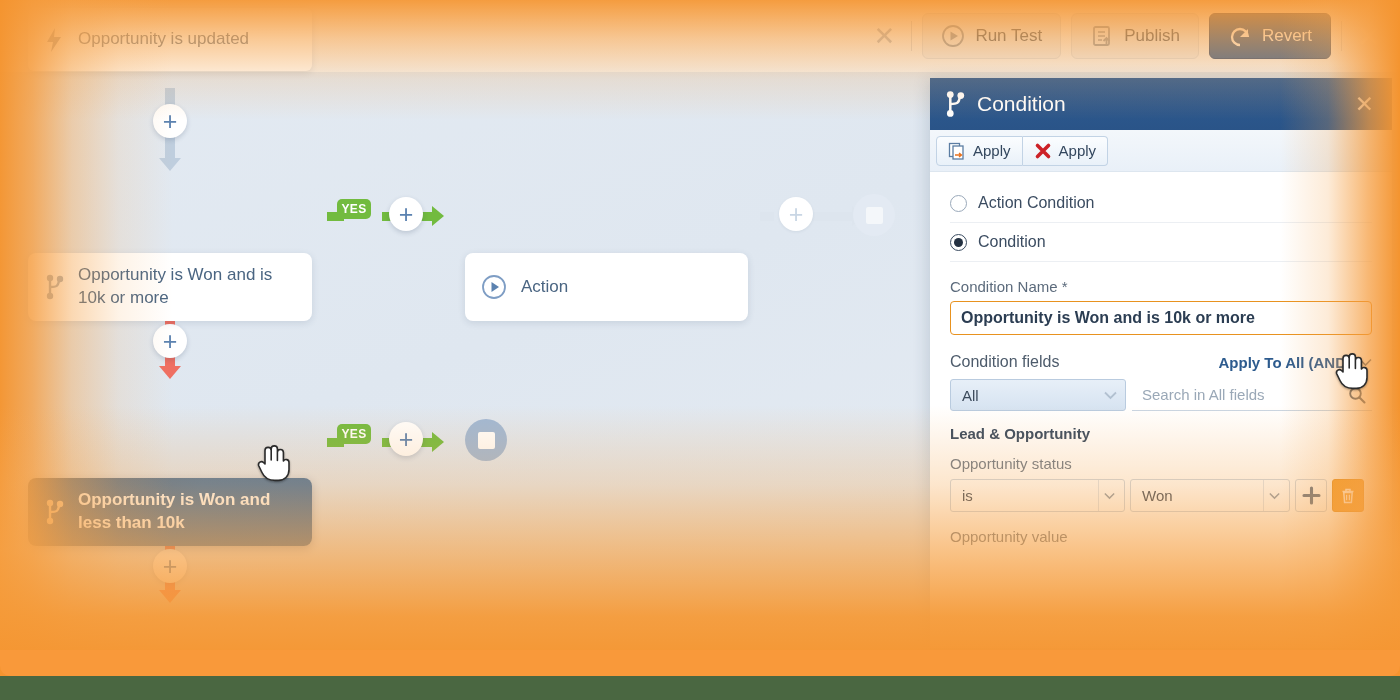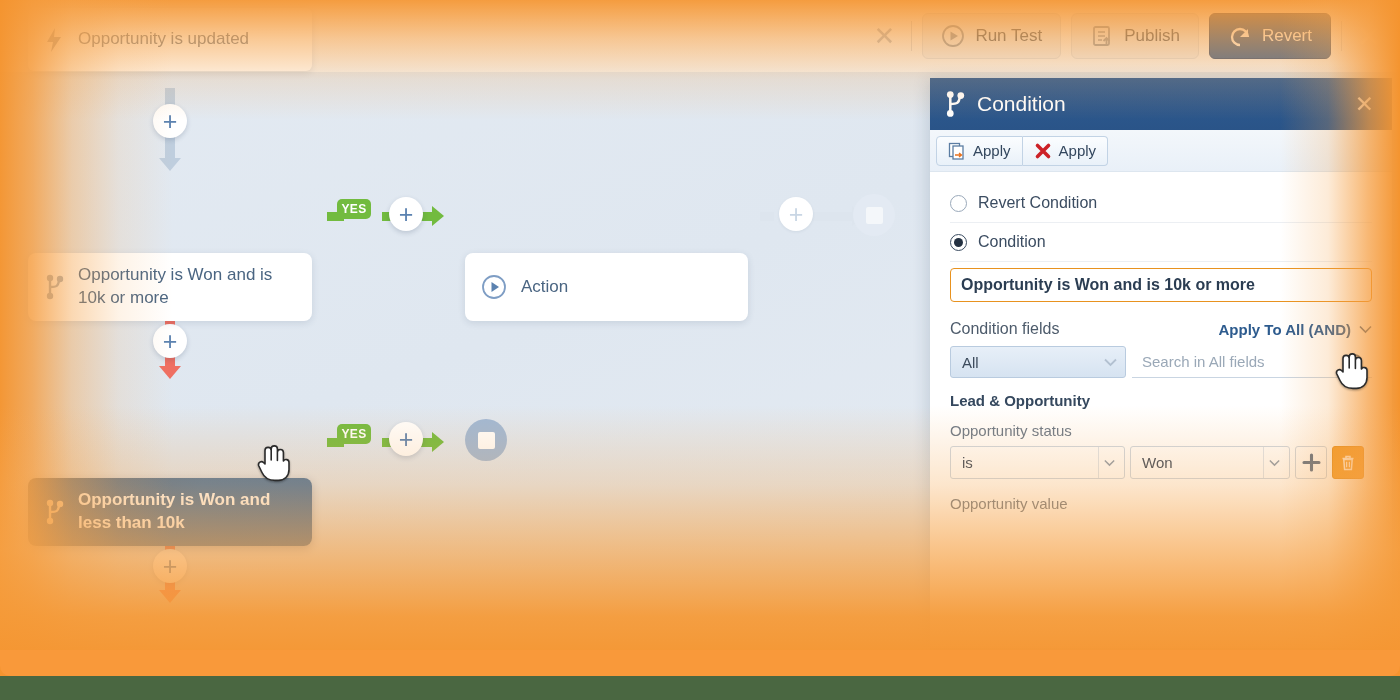--- a/index.html
+++ b/index.html
@@ -591,29 +591,30 @@
             </svg>
           </span>
           <span>Apply</span>
         </div>
       </div>
 
       <div class="panel-body">
 
         <div class="radio-row">
           <span class="radio"></span>
-          <span>Revert Condition</span>
+          <span>Action Condition</span>
         </div>
 
         <div class="radio-row">
           <span class="radio on"></span>
           <span>Condition</span>
         </div>
 
 
+        <div class="field-label">Condition Name *</div>
         <input class="text-input" value="Opportunity is Won and is 10k or more" style="">
 
         <div class="row-between">
           <span class="label-plain">Condition fields</span>
           <span class="apply-all">
             <span>Apply To All (AND)</span>
             <span class="ico">
               <svg width="13" height="9" viewBox="0 0 13 9">
                   <path d="M1 1.5 L6.5 7 L12 1.5" stroke="#2d5b8e" stroke-width="1.6" fill="none"></path>
                 </svg>

